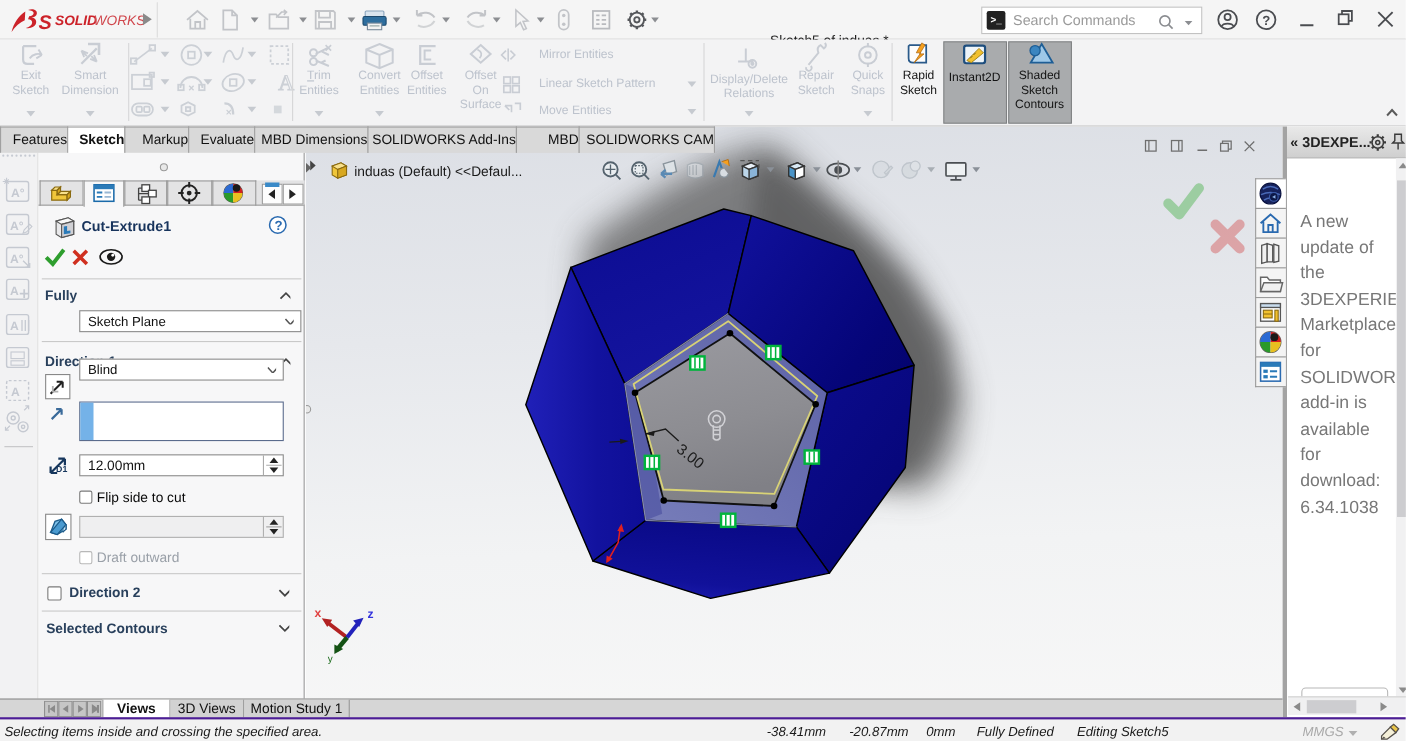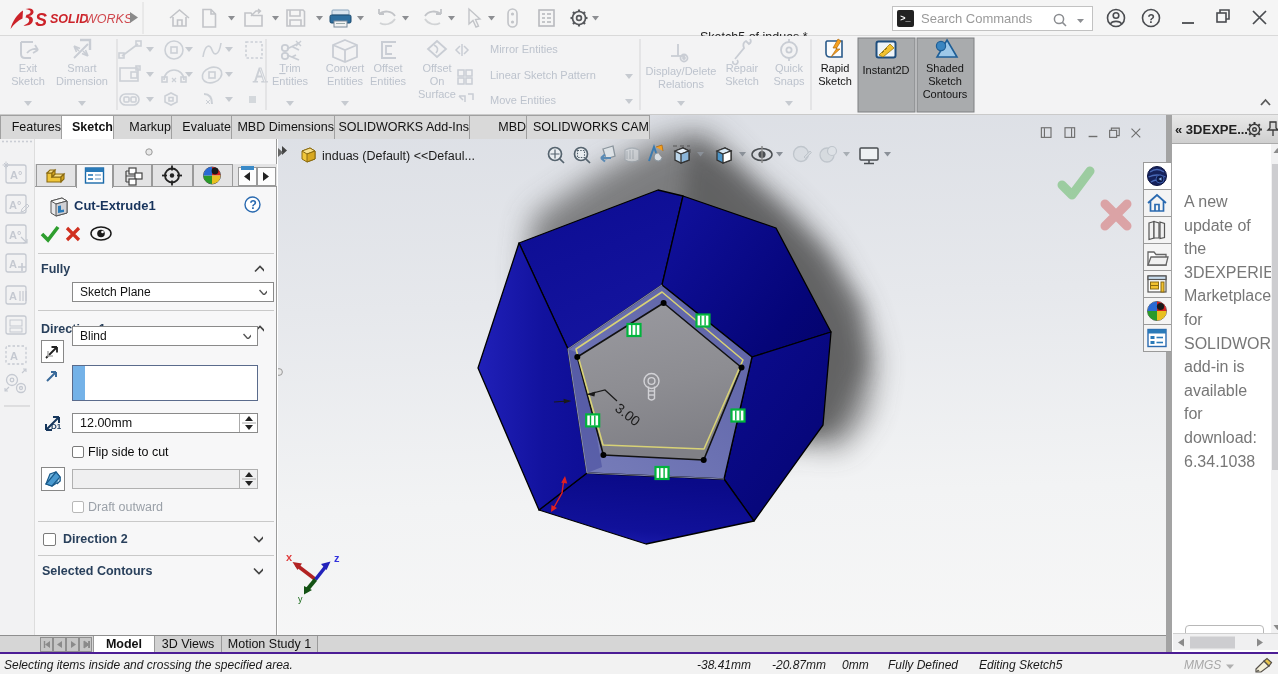--- a/index.html
+++ b/index.html
@@ -25,21 +25,21 @@
 
 #pm { left:35px; top:139px; width:242px; height:513px; background:#f7f7f8; border-right:1px solid #9b9b9b; font-size:12px; }
 .pmsec { position:absolute; left:3px; width:236px; height:1px; background:#c9c9c9; }
 .pmhead { position:absolute; left:6px; font-weight:bold; font-size:12.5px; color:#29405c; }
 .pmchev { position:absolute; width:10px; height:10px; }
 .combo { position:absolute; background:#fff; border:1px solid #8a8a8a; height:20px; line-height:18px; padding-left:7px; color:#111; }
 .combo .chev { position:absolute; right:6px; top:6px; width:8px; height:6px; }
 .cb { position:absolute; width:12px; height:12px; background:#fff; border:1px solid #7a7a7a; border-radius:2px; }
 .cblabel { position:absolute; font-size:12.5px; color:#0a0a0a; }
 
-#taskpane { left:1166px; top:115px; width:112px; height:537px; background:#fff; border-left:6px solid #a3a3a3; }
+#taskpane { left:1166px; top:115px; width:112px; height:537px; background:#fff; border-left:4px solid #a3a3a3; }
 #tphead { position:absolute; left:0; top:0; width:111px; height:29px; background:linear-gradient(#e9e9e9,#cfcfcf); border-bottom:1px solid #aaa; }
 #tpbody { position:absolute; left:0; top:29px; width:99px; height:490px; overflow:hidden; color:#777; }
 #tpbody h1 { font-size:20px; color:#404040; font-weight:bold; line-height:23.5px; letter-spacing:-0.3px;}
 #tpbody p { font-size:16px; line-height:23.6px; color:#777; }
 #tpscroll { position:absolute; left:99px; top:29px; width:13px; height:490px; background:#f1f1f2; }
 #tptabs { position:absolute; left:-29px; top:48px; width:28px; }
 .tptab { position:relative; width:28px; height:28px; background:#f4f4f4; border:1px solid #9a9a9a; border-right:none; margin-top:-1px; }
 
 #bstrip { left:0; top:635px; width:1166px; height:17px; background:#d6d6d6; border-top:1px solid #8f8f8f; }
 .btab { position:absolute; top:0px; height:17px; background:#d2d2d2; border-right:1px solid #9a9a9a; font-size:12.5px; color:#111; text-align:center; line-height:17px; }
@@ -822,21 +822,21 @@
         </g>
       <g fill="#8a8a8a">
           <path d="M4,4 l0,7 M5,7.5 l5,-3.5 0,7 z"></path>
           <path d="M17,7.5 l5,-3.5 0,7 z"></path>
           <path d="M31,4 l5,3.5 -5,3.5 z"></path>
           <path d="M44,4 l5,3.5 -5,3.5 z M49.5,4 l0,7" stroke="#8a8a8a"></path>
         </g>
       <line x1="4.5" y1="4" x2="4.5" y2="11" stroke="#8a8a8a" stroke-width="1.4"></line>
       <line x1="48.8" y1="4" x2="48.8" y2="11" stroke="#8a8a8a" stroke-width="1.4"></line>
     </svg>
-    <div class="btab" style="left:93px;width:62px;background:#fff;font-weight:bold;border-left:1px solid #9a9a9a">Model</div>
+    <div class="btab" style="left:93px;width:62px;background:#fff;font-weight:bold;border-left:1px solid #9a9a9a">Views</div>
     <div class="btab" style="left:155px;width:67px">3D Views</div>
     <div class="btab" style="left:222px;width:96px">Motion Study 1</div>
   </div>
   <div id="status" class="abs">
     <span style="left:4px">Selecting items inside and crossing the specified area.</span>
     <span style="left:697px">-38.41mm</span>
     <span style="left:772px">-20.87mm</span>
     <span style="left:842px">0mm</span>
     <span style="left:888px">Fully Defined</span>
     <span style="left:979px">Editing Sketch5</span>

